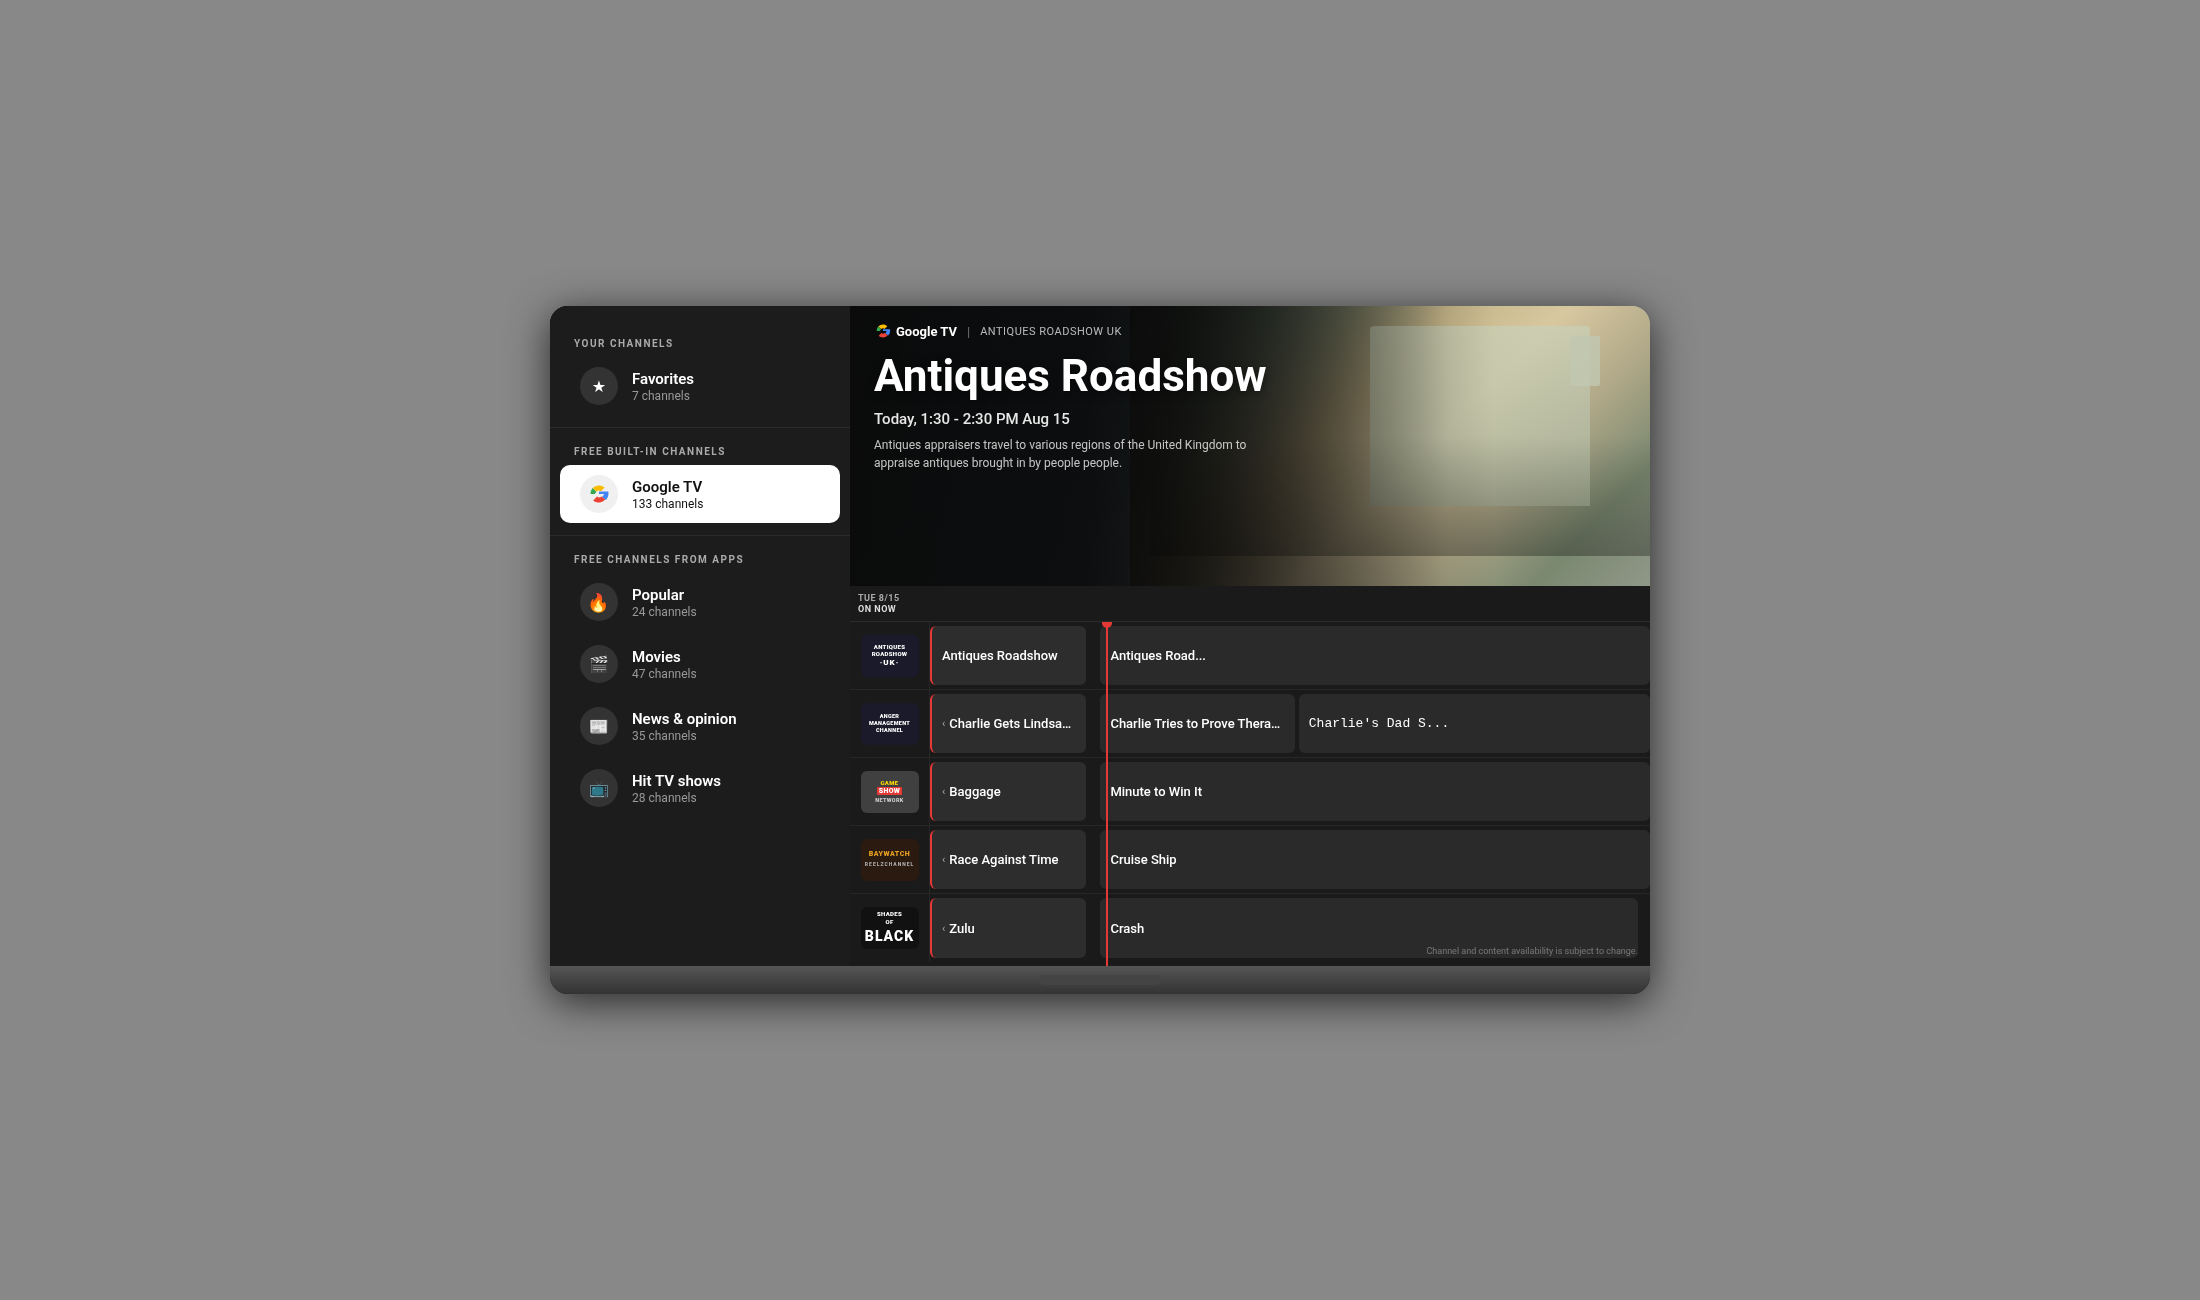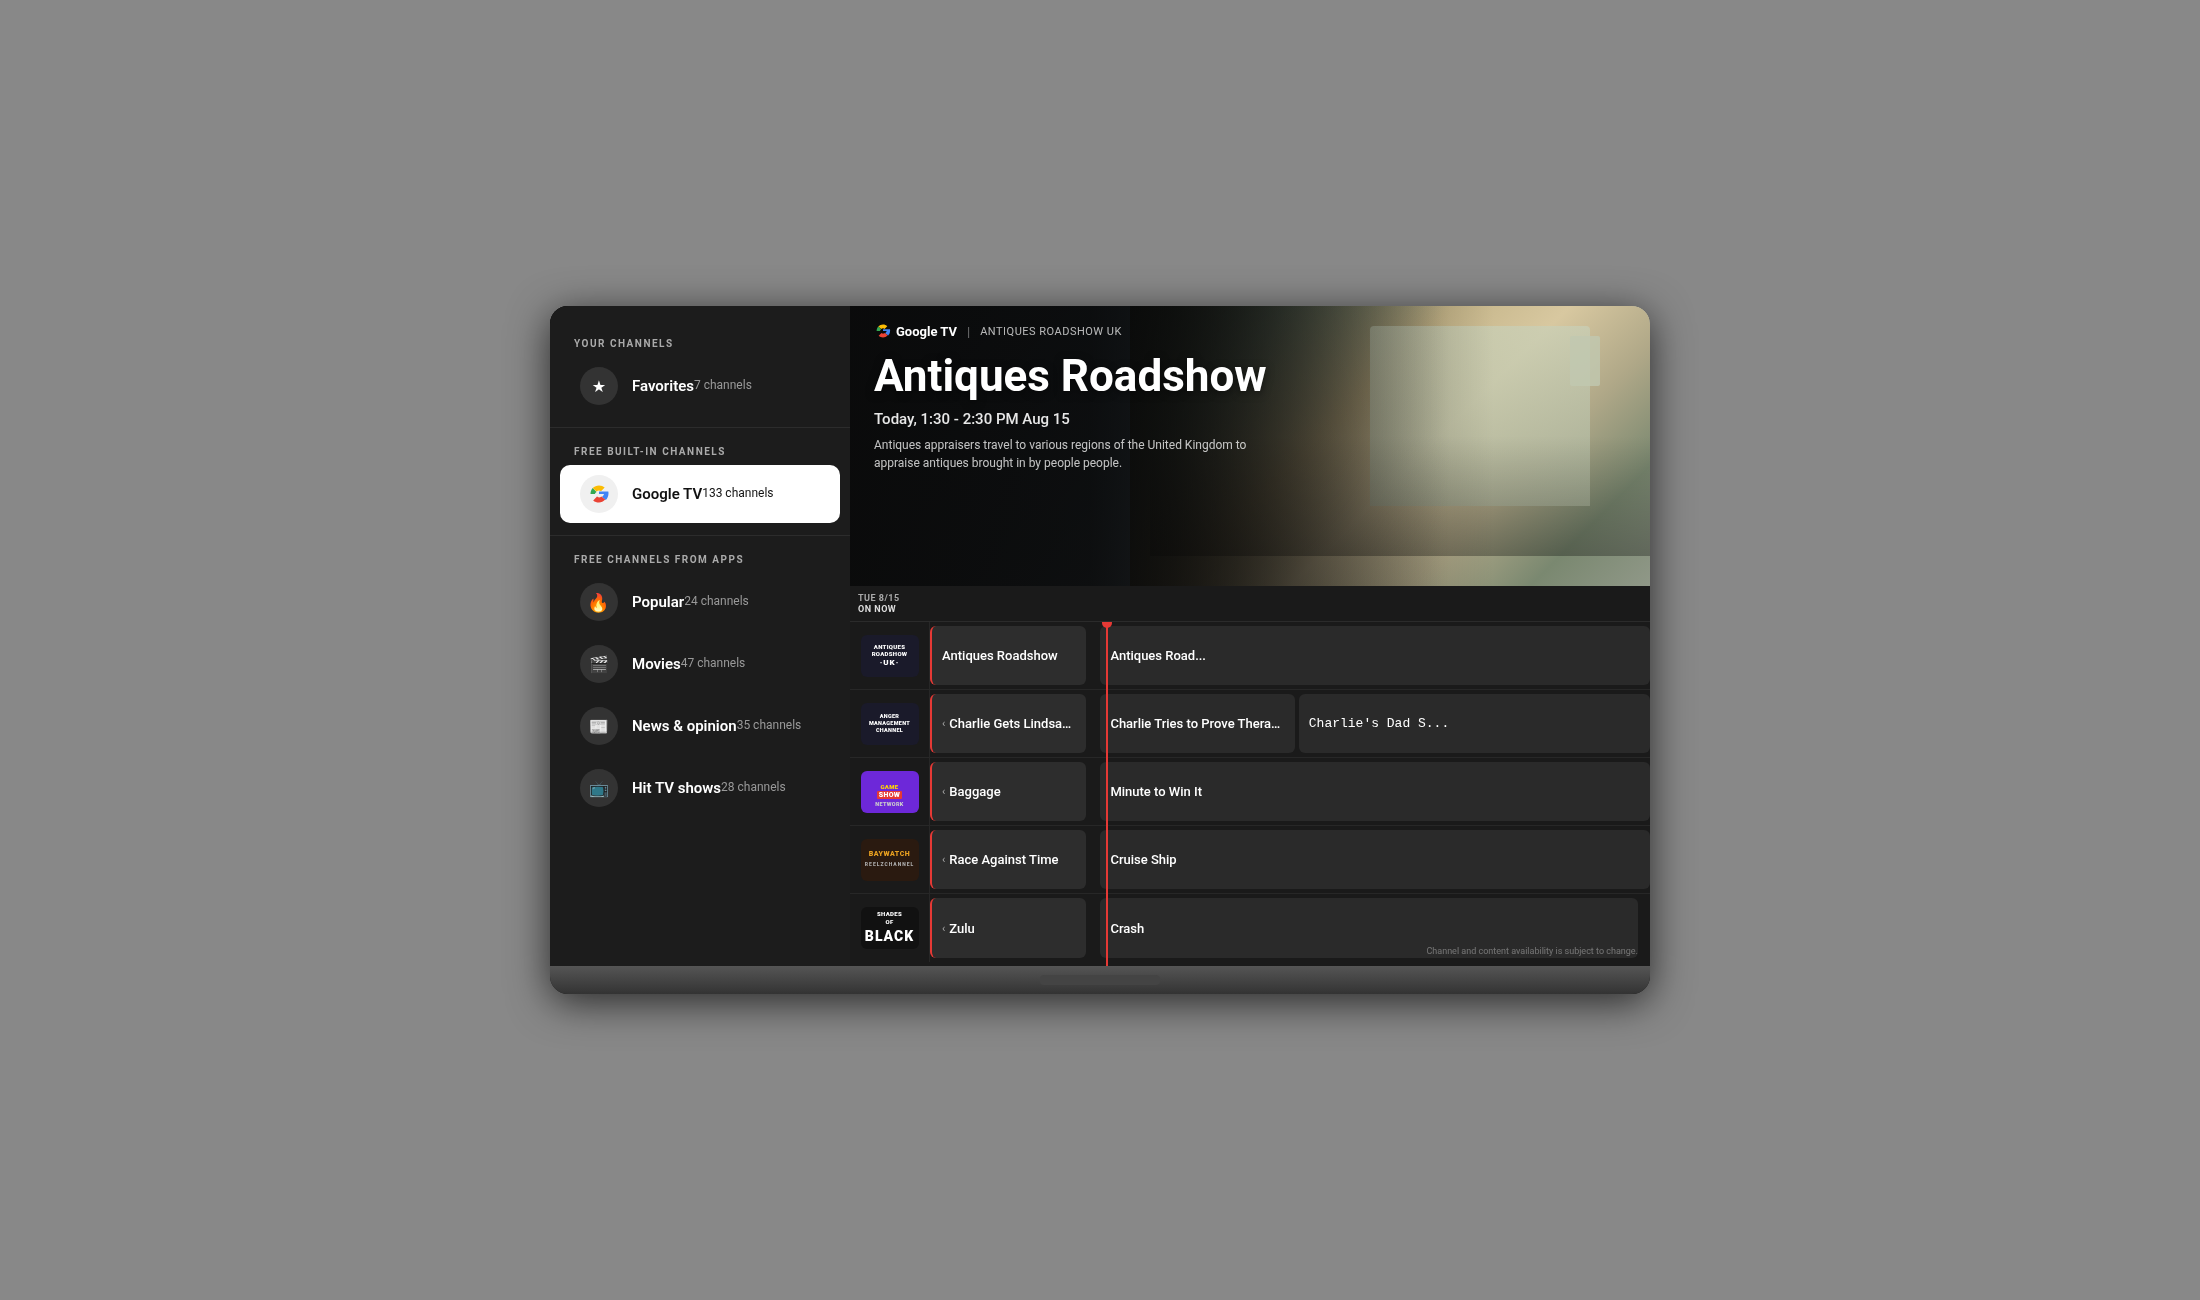--- a/index.html
+++ b/index.html
@@ -87,21 +87,21 @@
       align-items: center;
       justify-content: center;
       flex-shrink: 0;
       font-size: 18px;
     }
     .sidebar-item.active .sidebar-icon {
       background: #eee;
     }
     .sidebar-item-text {
       display: flex;
-      flex-direction: row;
+      flex-direction: column;
     }
     .sidebar-item-name {
       font-size: 15px;
       font-weight: 600;
       color: #fff;
     }
     .sidebar-item-count {
       font-size: 12px;
       color: #999;
       margin-top: 1px;
@@ -537,21 +537,21 @@
                 <span class="epg-program-title">Charlie Tries to Prove Therap...</span>
               </div>
               <div class="epg-program" style="left:calc(22% + 12px + 27% + 4px);right:0;font-family:Liberation Mono, monospace;">
                 <span class="epg-program-title">Charlie's Dad S...</span>
               </div>
             </div>
           </div>
 
           <div class="epg-row">
             <div class="epg-channel-logo">
-              <div class="channel-logo-box" style="background:#6d28d9;align-items:flex-end;">
+              <div class="channel-logo-box" style="background:#404040;">
                 <div class="channel-logo-text" style="font-size:6px;line-height:1.3;color:#FFD700;">GAME<br><span style="color:#fff;font-size:7px;background:#e53935;padding:0 2px;border-radius:1px;">SHOW</span><br><span style="color:#ccc;font-size:5.5px;">NETWORK</span></div>
               </div>
             </div>
             <div class="epg-programs">
               <div class="epg-program now-playing" style="left:0;width:calc(22% - 2px);">
                 <span class="epg-program-chevron">‹</span>
                 <span class="epg-program-title">Baggage</span>
               </div>
               <div class="epg-program" style="left:calc(22% + 12px);right:0;">
                 <span class="epg-program-title">Minute to Win It</span>

